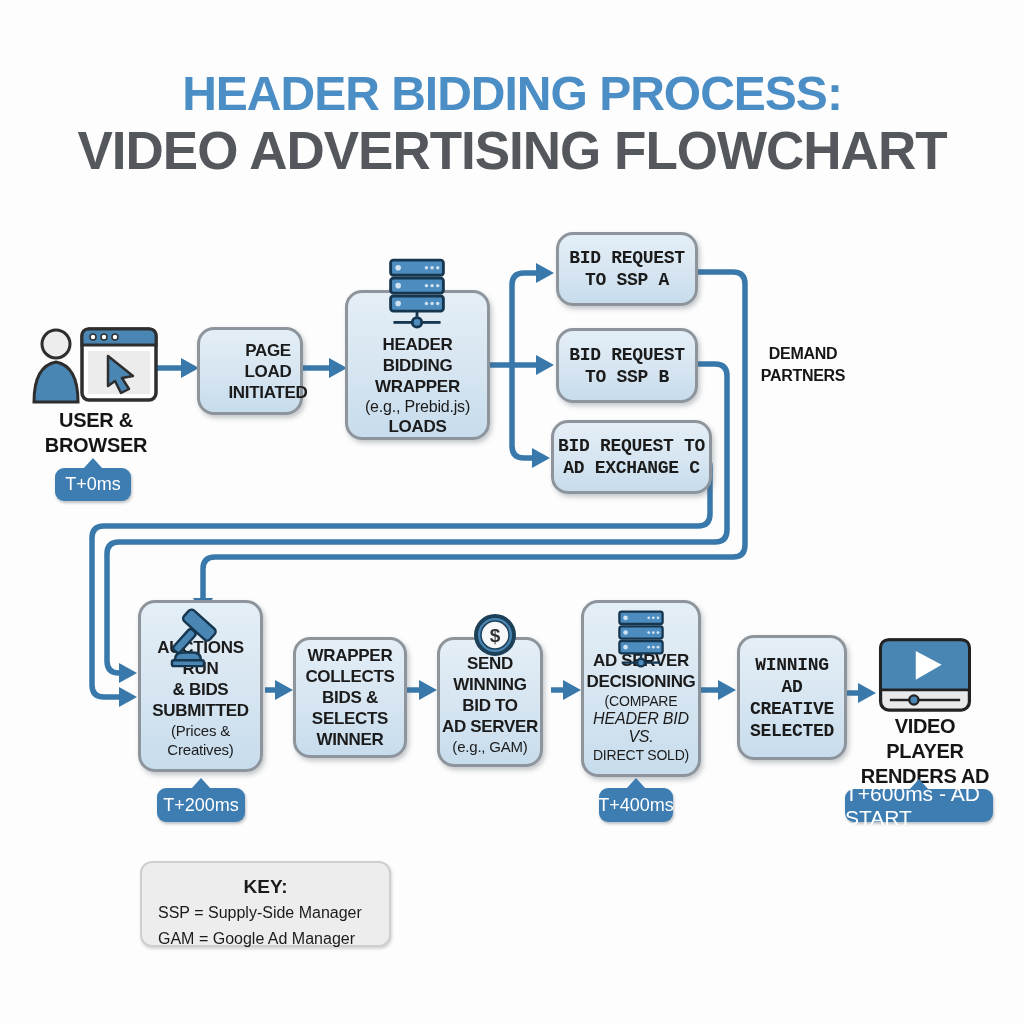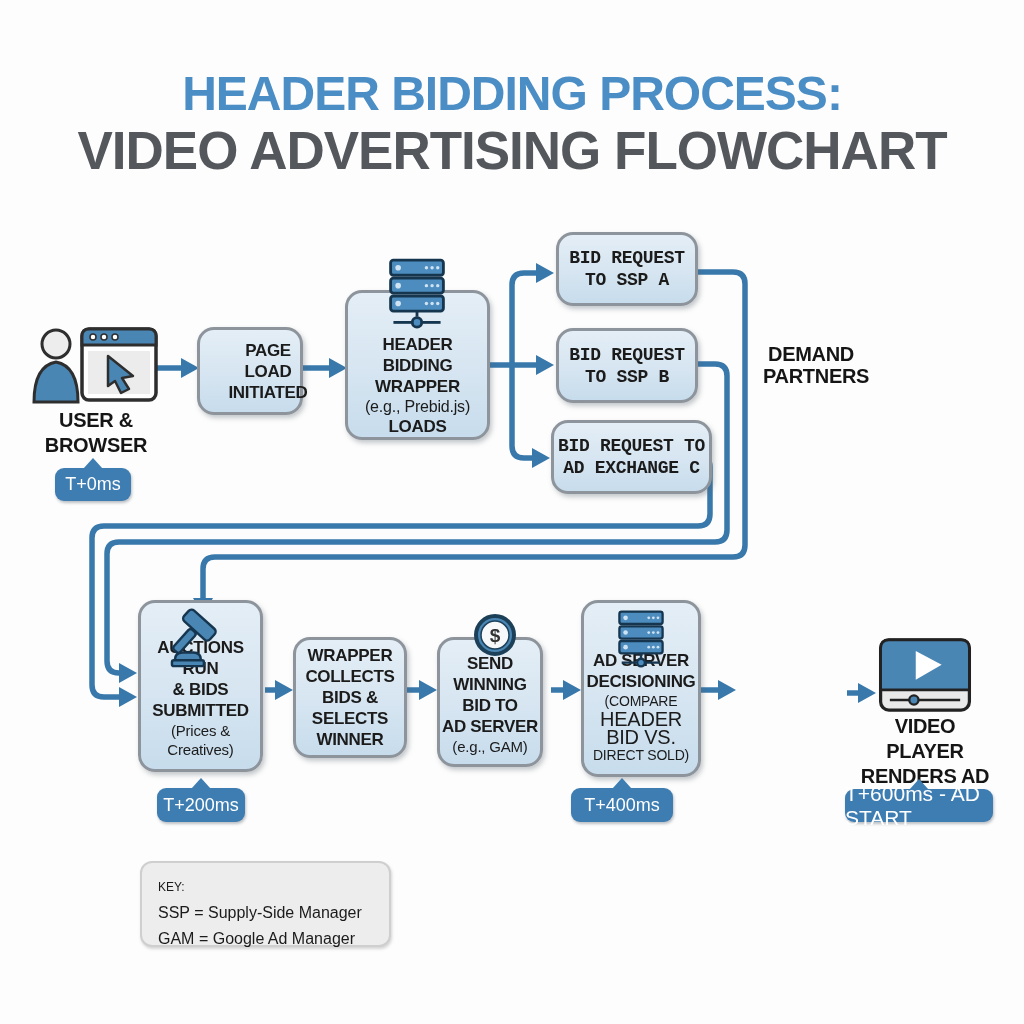--- a/index.html
+++ b/index.html
@@ -39,21 +39,21 @@
     border-left:10px solid transparent;border-right:10px solid transparent;
     border-bottom:11px solid #3d7db2;
   }
 
   
   .key-box{
     background:#ededed;border:2px solid #cfcfcf;border-radius:12px;
     box-shadow:1px 2px 3px rgba(120,120,120,.3);
     padding:11px 16px;color:#1b1b1b;box-sizing:border-box;
   }
-  .key-title{font-weight:normal;font-size:12px;line-height:26px;}
+  .key-title{font-weight:bold;font-size:19px;line-height:26px;text-align:center;}
   .key-line{font-size:16px;line-height:26px;}
 
   svg{display:block;}
 </style>
 </head>
 <body>
 
 <div id="canvas">
 
   <div class="abs title title-1">HEADER BIDDING PROCESS:</div>
@@ -160,21 +160,21 @@
   </div>
   <div class="abs node" style="left:556px;top:328px;width:142px;height:75px;">
     <div class="nl nl-lg">BID REQUEST</div>
     <div class="nl nl-lg">TO SSP B</div>
   </div>
   <div class="abs node" style="left:551px;top:420px;width:161px;height:74px;">
     <div class="nl nl-lg">BID REQUEST TO</div>
     <div class="nl nl-lg">AD EXCHANGE C</div>
   </div>
 
-  <div class="abs cap" style="left:755px;top:343px;width:96px;font-size:20px;line-height:22px;margin-left:8px;">
+  <div class="abs cap" style="left:755px;top:343px;width:96px;font-size:16px;line-height:22px;">
     <div>DEMAND</div>
     <div>PARTNERS</div>
   </div>
 
   <div class="abs node" style="left:138px;top:600px;width:125px;height:172px;justify-content:flex-end;padding-bottom:10px;">
     <div class="nl">AUCTIONS RUN</div>
     <div class="nl">&amp; BIDS</div>
     <div class="nl">SUBMITTED</div>
     <div class="ns">(Prices &amp;</div>
     <div class="ns">Creatives)</div>
@@ -212,21 +212,21 @@
   <svg class="abs" style="left:473px;top:613px;" width="44" height="44" viewBox="0 0 44 44">
     <circle cx="22" cy="22" r="19" fill="#4a86b4" stroke="#1d4059" stroke-width="4"></circle>
     <circle cx="22" cy="22" r="14" fill="#f6f8fa" stroke="#1d4059" stroke-width="1.5"></circle>
     <text x="22" y="29" text-anchor="middle" font-family="Liberation Sans, sans-serif" font-size="19" font-weight="bold" fill="#333333">$</text>
   </svg>
 
   <div class="abs node" style="left:581px;top:600px;width:120px;height:177px;justify-content:flex-end;padding-bottom:10px;">
     <div class="nl">AD SERVER</div>
     <div class="nl">DECISIONING</div>
     <div class="ns" style="font-size:14px;line-height:18px;">(COMPARE</div>
-    <div class="ns" style="font-size:20px;line-height:18px;">HEADER BID VS.</div>
+    <div class="ns" style="font-size:16px;line-height:18px;font-style:italic;">HEADER BID VS.</div>
     <div class="ns" style="font-size:14px;line-height:18px;">DIRECT SOLD)</div>
   </div>
   <svg class="abs" style="left:614px;top:610px;" width="54" height="62" viewBox="0 0 70 80">
     <g fill="#4d8cbe" stroke="#16364f" stroke-width="3">
       <rect x="7" y="2" width="56" height="16" rx="3"></rect>
       <rect x="7" y="21" width="56" height="16" rx="3"></rect>
       <rect x="7" y="40" width="56" height="16" rx="3"></rect>
     </g>
     <g fill="#cfe3f2">
       <circle cx="15" cy="10" r="3"></circle>
@@ -242,25 +242,30 @@
         <circle cx="51" cy="48" r="1.8"></circle>
         <circle cx="57" cy="48" r="1.8"></circle>
     </g>
     <g stroke="#16364f" stroke-width="3" fill="#4d8cbe">
       <line x1="35" y1="56" x2="35" y2="62"></line>
       <line x1="10" y1="68" x2="29" y2="68"></line>
       <line x1="41" y1="68" x2="60" y2="68"></line>
       <circle cx="35" cy="68" r="5"></circle>
     </g>
   </svg>
-  <div class="abs badge" style="left:571px;top:788px;width:102px;height:34px;">
+  <div class="abs badge" style="left:599px;top:788px;width:74px;height:34px;">
     <span class="ptr"></span>
     <span>T+400ms</span>
   </div>
 
+  <div class="abs node" style="left:737px;top:635px;width:110px;height:125px;">
+    <div class="nl nl-lg">WINNING AD</div>
+    <div class="nl nl-lg">CREATIVE</div>
+    <div class="nl nl-lg">SELECTED</div>
+  </div>
 
   <svg class="abs" style="left:878px;top:638px;" width="94" height="74" viewBox="0 0 100 80">
     <rect x="2" y="2" width="96" height="76" rx="9" fill="#e9e9e9" stroke="#222222" stroke-width="3.5"></rect>
     <path d="M2 56 V11 Q2 2 11 2 H89 Q98 2 98 11 V56 Z" fill="#4a86b4" stroke="#222222" stroke-width="3"></path>
     <polygon points="40,14 68,29 40,45" fill="#ffffff"></polygon>
     <line x1="12" y1="67" x2="88" y2="67" stroke="#222222" stroke-width="2.5"></line>
     <circle cx="38" cy="67" r="5" fill="#4a86b4" stroke="#222222" stroke-width="2.5"></circle>
   </svg>
   <div class="abs cap" style="left:855px;top:714px;width:140px;">
     <div>VIDEO PLAYER</div>

